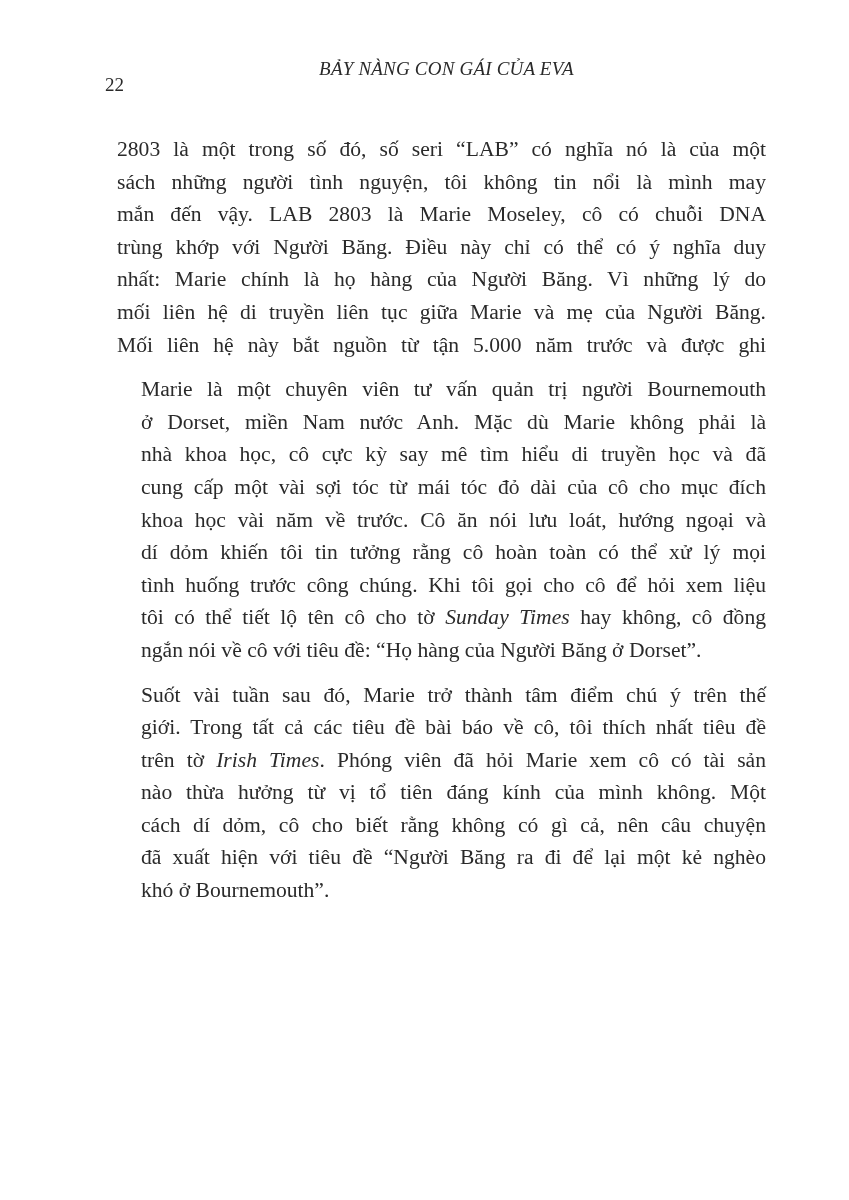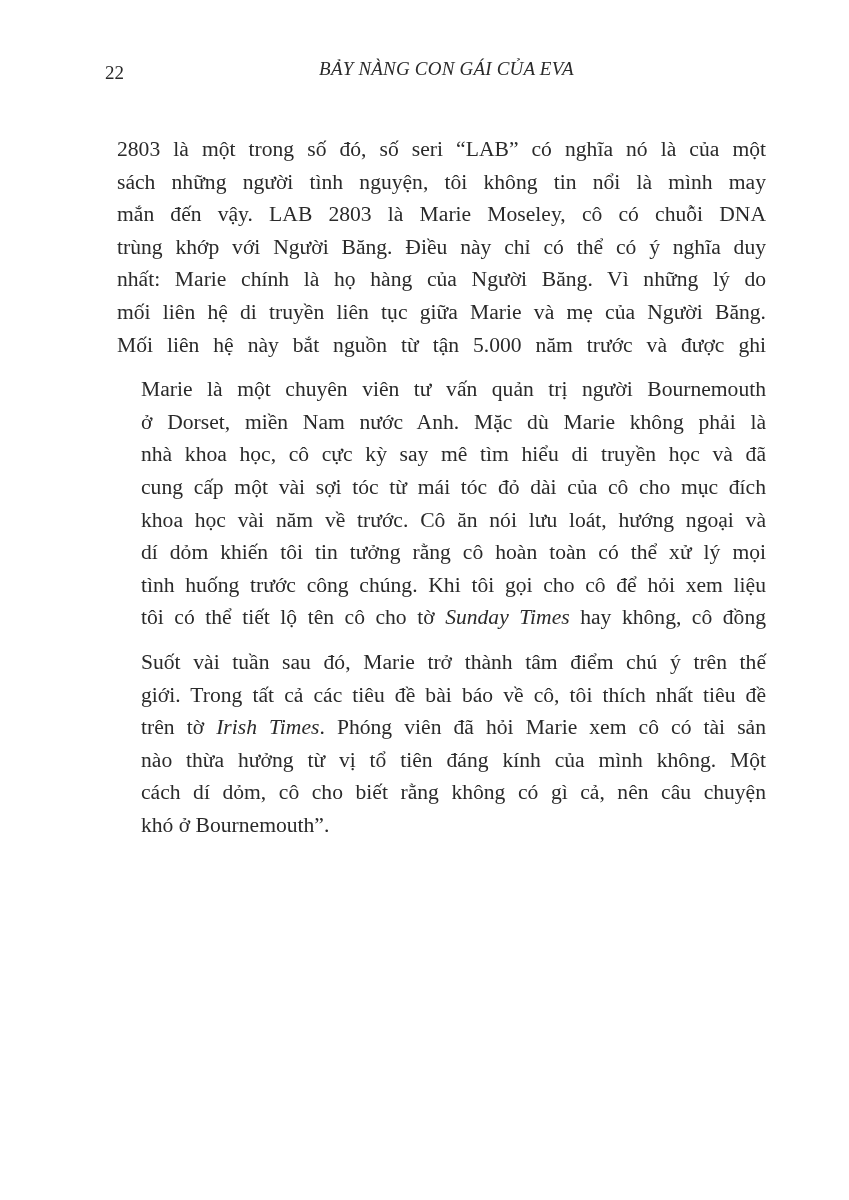--- a/index.html
+++ b/index.html
@@ -1,19 +1,19 @@
 <!DOCTYPE html>
 <html><head>
 <meta charset="utf-8">
 <style>
   html, body { margin:0; padding:0; background:#ffffff; }
   body { width:849px; height:1200px; position:relative; overflow:hidden; color:#2a2a2a; }
   .page { position:absolute; left:105px; top:0; width:673px; font-family:"Liberation Serif","DejaVu Serif",serif; }
   .running-head { position:absolute; top:58px; left:0; width:673px; height:30px; font-size:19px; }
-  .page-number { position:absolute; left:0; top:4px; }
+  .page-number { position:absolute; left:0; top:16px; }
   .book-title { position:absolute; left:0; right:0; text-align:center; top:0; font-style:italic; letter-spacing:0.2px; margin-left:10px; }
   .body-text { position:absolute; top:121px; left:0; width:673px; font-size:21.6px; line-height:32.6px; text-align:justify; }
   .para { margin:12px; }
   .para.indent { text-indent:24px; margin-top:12px; }
   .line { display:block; text-align-last:justify; white-space:nowrap; }
   .line.last { text-align-last:left; }
   em { font-style:italic; }
 </style>
 </head>
 <body>
@@ -35,23 +35,25 @@
       </p>
       <p class="para indent">
         <span class="line" style="text-indent: 24px;">Marie là một chuyên viên tư vấn quản trị người Bournemouth</span>
         <span class="line">ở Dorset, miền Nam nước Anh. Mặc dù Marie không phải là</span>
         <span class="line">nhà khoa học, cô cực kỳ say mê tìm hiểu di truyền học và đã</span>
         <span class="line">cung cấp một vài sợi tóc từ mái tóc đỏ dài của cô cho mục đích</span>
         <span class="line">khoa học vài năm về trước. Cô ăn nói lưu loát, hướng ngoại và</span>
         <span class="line">dí dỏm khiến tôi tin tưởng rằng cô hoàn toàn có thể xử lý mọi</span>
         <span class="line">tình huống trước công chúng. Khi tôi gọi cho cô để hỏi xem liệu</span>
         <span class="line">tôi có thể tiết lộ tên cô cho tờ <em>Sunday Times</em> hay không, cô đồng</span>
+        <span class="line last">ngắn nói về cô với tiêu đề: “Họ hàng của Người Băng ở Dorset”.</span>
       </p>
       <p class="para indent">
         <span class="line" style="text-indent: 24px;">Suốt vài tuần sau đó, Marie trở thành tâm điểm chú ý trên thế</span>
         <span class="line">giới. Trong tất cả các tiêu đề bài báo về cô, tôi thích nhất tiêu đề</span>
         <span class="line">trên tờ <em>Irish Times</em>. Phóng viên đã hỏi Marie xem cô có tài sản</span>
         <span class="line">nào thừa hưởng từ vị tổ tiên đáng kính của mình không. Một</span>
         <span class="line">cách dí dỏm, cô cho biết rằng không có gì cả, nên câu chuyện</span>
+        <span class="line">đã xuất hiện với tiêu đề “Người Băng ra đi để lại một kẻ nghèo</span>
         <span class="line last">khó ở Bournemouth”.</span>
       </p>
     </div>
 </div>
 
 </body></html>

